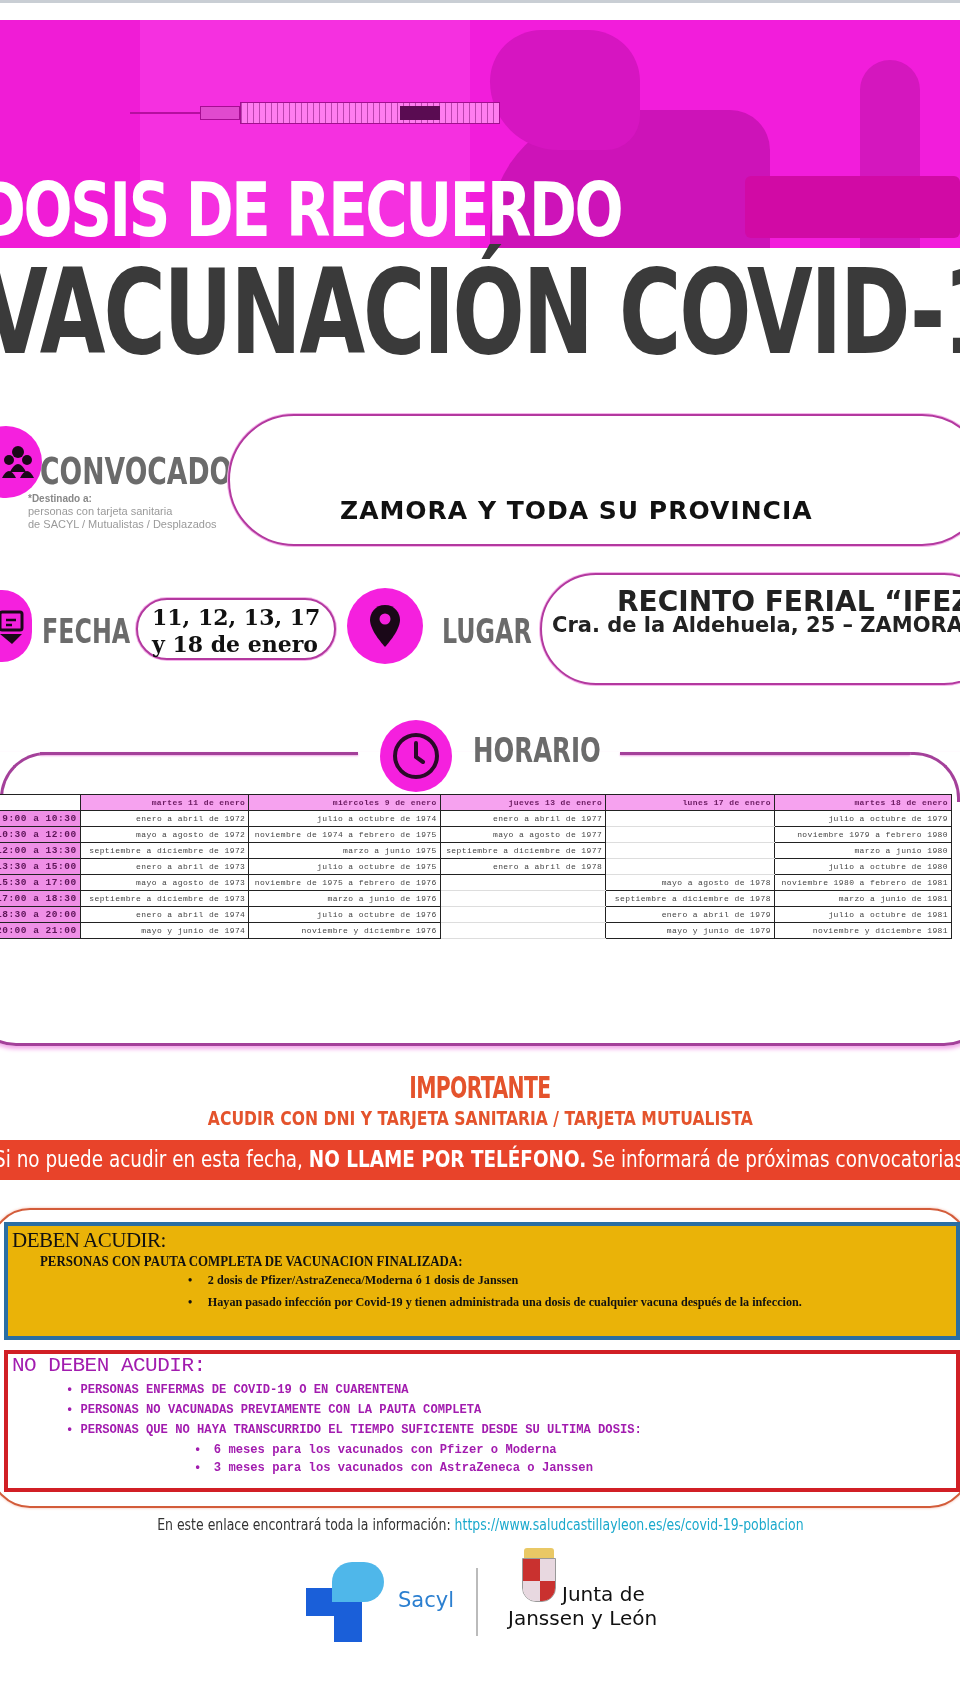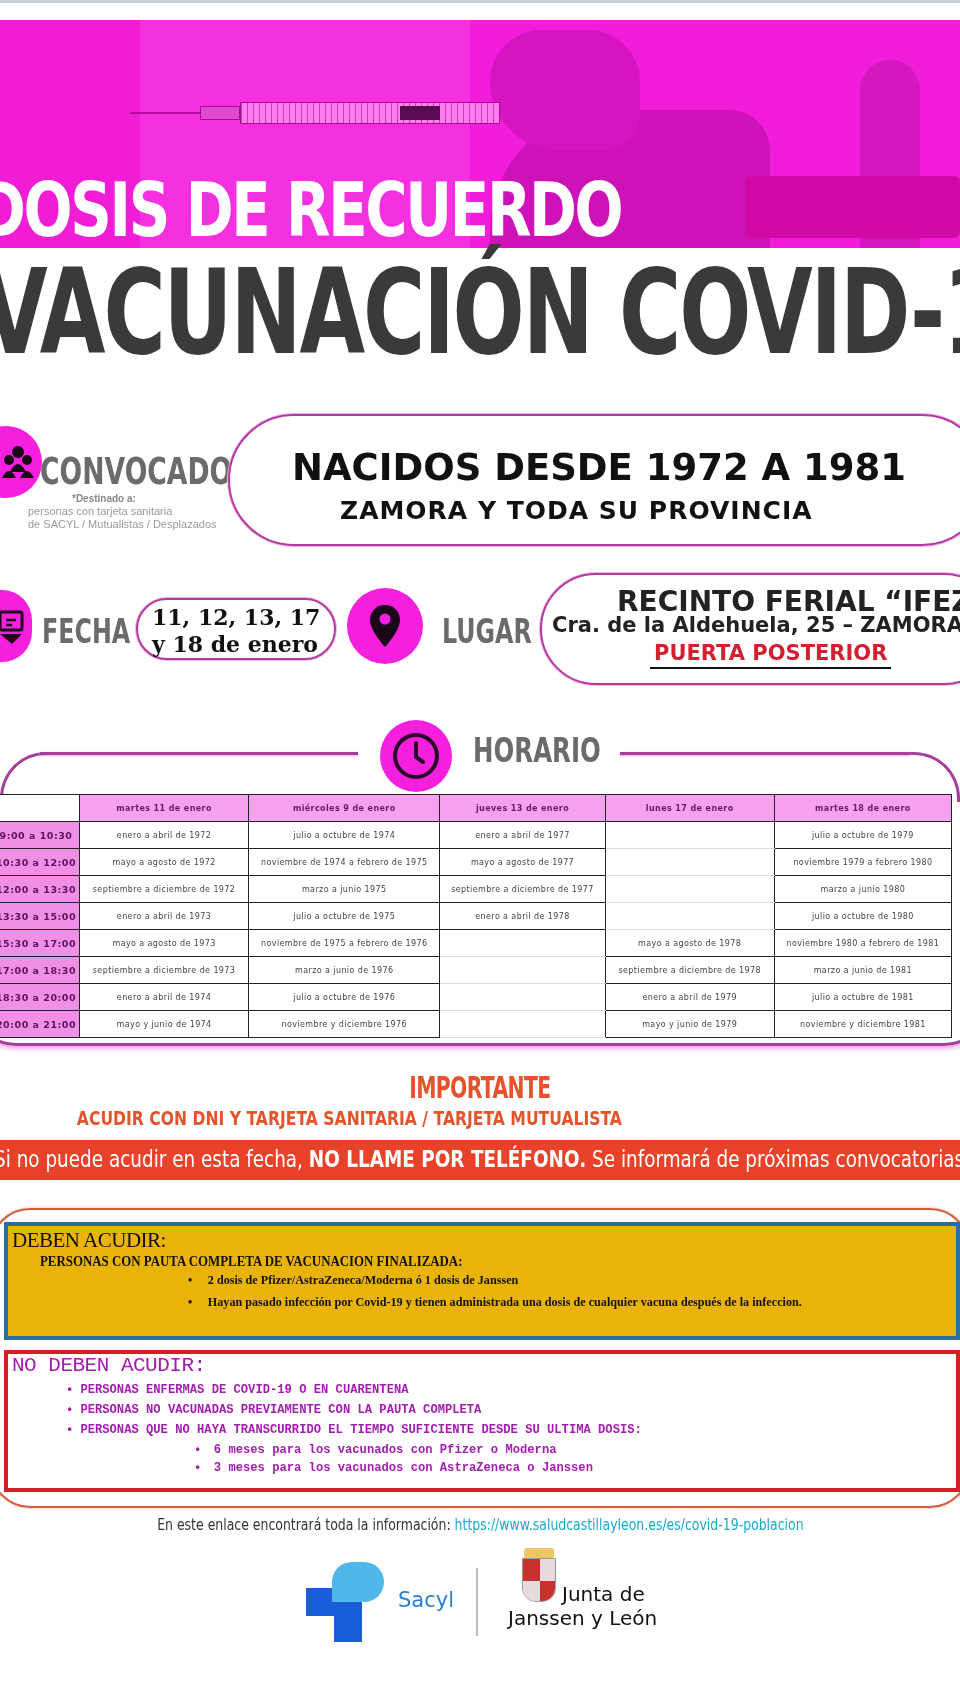--- a/index.html
+++ b/index.html
@@ -27,21 +27,21 @@
 
   .main-title { position: absolute; left: -18px; top: 250px; font-family: "DejaVu Sans", sans-serif; font-weight: bold; font-size: 118px; line-height: 124px;
     color: #3a3a3a; letter-spacing: -3px; transform: scaleX(0.72); transform-origin: left center; white-space: nowrap; }
 
   
   .ricon { position: absolute; border-radius: 50%; background: #f520de; display: flex; align-items: center; justify-content: center; }
 
   .label-cond { position: absolute; font-family: "DejaVu Sans", sans-serif; font-weight: bold; color: #6b6b6b; transform: scaleX(0.72); transform-origin: left center; white-space: nowrap; }
 
   .conv-note { position: absolute; left: 28px; top: 492px; font-size: 11px; line-height: 13px; color: #9a9a9a; }
-  .conv-note .n1 { font-weight: bold; color: #888; font-size: 10px; margin-left: 44px; }
+  .conv-note .n1 { font-weight: bold; color: #888; font-size: 10px; }
 
   .pill { position: absolute; border: 2px solid #b3399f; box-shadow: 0 0 0 1px #f4b4ea; background: #fff; text-align: center; }
   .pill-nac { left: 228px; top: 414px; width: 760px; height: 132px; border-radius: 66px; }
   .nac-l1 { position: absolute; left: 62px; top: 30px; font-family: "DejaVu Sans", sans-serif; font-weight: bold; font-size: 37px; color: #111; white-space: nowrap; }
   .nac-l2 { position: absolute; left: 110px; top: 80px; font-family: "DejaVu Sans", sans-serif; font-weight: bold; font-size: 25px; color: #111; white-space: nowrap; letter-spacing: 1px; }
 
   .pill-fecha { left: 136px; top: 598px; width: 200px; height: 62px; border-radius: 31px; }
   .fecha-txt { position: absolute; left: 14px; top: 4px; font-family: "DejaVu Serif", serif; font-weight: bold; font-size: 22px; line-height: 27px; color: #111; text-align: left; white-space: nowrap; }
 
   .pill-lugar { left: 540px; top: 573px; width: 460px; height: 112px; border-radius: 56px; }
@@ -49,30 +49,30 @@
   .lug-l2 { position: absolute; left: 10px; top: 38px; font-family: "DejaVu Sans", sans-serif; font-weight: bold; font-size: 21px; color: #222; white-space: nowrap; }
   .lug-l3 { position: absolute; left: 108px; top: 66px; font-family: "DejaVu Sans", sans-serif; font-weight: bold; font-size: 21px; color: #d41f31; white-space: nowrap; border-bottom: 2px solid #111; padding: 0 4px 2px; }
 
   
   .hor-line { position: absolute; height: 3px; background: #a4409a; box-shadow: 0 1px 2px #f0a6e6; }
   .hor-frame { position: absolute; left: -30px; top: 752px; width: 1020px; height: 294px; border: 3px solid #a4409a; border-top: none; border-radius: 0 0 46px 46px; box-shadow: 0 3px 4px #f3a8ea; }
   .hor-corner-l { position: absolute; left: 0; top: 752px; width: 60px; height: 50px; border-left: 3px solid #a4409a; border-top: 3px solid #a4409a; border-radius: 46px 0 0 0; }
   .hor-corner-r { position: absolute; left: 900px; top: 752px; width: 60px; height: 50px; border-right: 3px solid #a4409a; border-top: 3px solid #a4409a; border-radius: 0 46px 0 0; }
 
   table.sched { position: absolute; left: -8px; top: 794px; border-collapse: collapse; font-family: "DejaVu Sans", sans-serif; font-size: 8px; color: #444; background: #fff; }
-  table.sched td, table.sched th { border: 1.5px solid #222; height: 27px; padding: 0 3px; white-space: nowrap; text-align: center; font-weight: normal; letter-spacing: .4px; }
+  table.sched td, table.sched th { border: 1.5px solid #222; height: 16px; padding: 0 3px; white-space: nowrap; text-align: right; font-weight: normal; letter-spacing: .4px; font-family: Liberation Mono, monospace; }
   table.sched th { background: #f6a2ef; color: #6a1a60; font-weight: bold; }
   table.sched td.time { background: #ef8fe6; color: #5c1457; font-weight: bold; font-size: 9.5px; letter-spacing: .5px; }
   table.sched th.corner { background: #fff; }
   table.sched td.empty { border-top: none; border-bottom: 1.5px solid #ddd; }
 
   
   .imp-title { position: absolute; left: 0; width: 960px; top: 1070px; text-align: center; }
   .imp-title span { display: inline-block; font-family: "DejaVu Sans", sans-serif; font-weight: bold; font-size: 30px; color: #e4532c; transform: scaleX(0.68); letter-spacing: -1px; }
-  .imp-sub { position: absolute; left: 0; width: 960px; top: 1106px; text-align: left; }
+  .imp-sub { position: absolute; left: 0; width: 960px; top: 1106px; text-align: center; }
   .imp-sub span { display: inline-block; font-family: "DejaVu Sans", sans-serif; font-weight: bold; font-size: 20px; color: #e4532c; transform: scaleX(0.78); white-space: nowrap; }
   .imp-bar { position: absolute; left: 0; top: 1140px; width: 960px; height: 40px; background: #e8432a; overflow: hidden; }
   .imp-bar span { position: absolute; left: -6px; top: 6px; font-family: "DejaVu Sans", sans-serif; font-size: 23px; color: #fff; white-space: nowrap; transform: scaleX(0.80); transform-origin: left center; }
   .imp-bar b { font-weight: bold; }
 
   
   .orange-frame { position: absolute; left: -10px; top: 1208px; width: 980px; height: 300px; border: 2px solid #d35c3a; border-radius: 40px; box-shadow: 0 0 3px #f4b8a8; }
   .box-blue { position: absolute; left: 4px; top: 1222px; width: 956px; height: 118px; border: 4px solid #2a6ea3; background: #eab308; font-family: "Liberation Serif", serif; color: #111; }
   .box-red { position: absolute; left: 4px; top: 1350px; width: 956px; height: 142px; border: 4px solid #d11f25; background: #fff; font-family: Liberation Mono, monospace; color: #a21caf; }
   .bx-h { position: absolute; left: 4px; font-size: 21px; letter-spacing: -0.5px; }
@@ -124,21 +124,20 @@
   </svg>
 </div>
 <div class="label-cond" style="left:40px; top:450px; font-size:37px;">CONVOCADOS</div>
 <div class="conv-note">
   <div class="n1">*Destinado a:</div>
   <div>personas con tarjeta sanitaria</div>
   <div>de SACYL / Mutualistas / Desplazados</div>
 </div>
 
 <div class="pill pill-nac">
-  <div class="nac-l1">NACIDOS DESDE 1972 A 1981</div>
   <div class="nac-l2">ZAMORA Y TODA SU PROVINCIA</div>
 </div>
 
 <div class="ricon" style="left:-28px; top:590px; width:60px; height:72px; border-radius:36px;">
   <svg width="30" height="40" viewBox="0 0 30 40" style="margin-left:22px;">
     <rect x="2" y="6" width="22" height="18" rx="2" fill="none" stroke="#1a0818" stroke-width="3"></rect>
     <path d="M8 14h10M8 19h6" stroke="#1a0818" stroke-width="2.5"></path>
     <path d="M2 28 L24 28 L14 38Z" fill="#1a0818"></path>
   </svg>
 </div>
@@ -153,21 +152,20 @@
 <div class="ricon" style="left:347px; top:588px; width:76px; height:76px;">
   <svg width="34" height="46" viewBox="0 0 34 46">
     <path d="M17 2 C7 2 2 10 2 17 C2 28 17 44 17 44 C17 44 32 28 32 17 C32 10 27 2 17 2Z" fill="#1a0818"></path>
     <circle cx="17" cy="16" r="5.5" fill="#f520de"></circle>
   </svg>
 </div>
 <div class="label-cond" style="left:442px; top:612px; font-size:33px;">LUGAR</div>
 <div class="pill pill-lugar">
   <div class="lug-l1">RECINTO FERIAL “IFEZA”</div>
   <div class="lug-l2">Cra. de la Aldehuela, 25 – ZAMORA</div>
-  <div class="lug-l3">PUERTA POSTERIOR</div>
 </div>
 
 <div class="hor-corner-l"></div>
 <div class="hor-corner-r"></div>
 <div class="hor-line" style="left:40px; top:752px; width:318px;"></div>
 <div class="hor-line" style="left:620px; top:752px; width:290px;"></div>
 <div class="hor-frame"></div>
 <div class="ricon" style="left:380px; top:720px; width:72px; height:72px;">
   <svg width="50" height="50" viewBox="0 0 50 50">
     <circle cx="25" cy="25" r="21" fill="none" stroke="#2a0a28" stroke-width="4"></circle>

